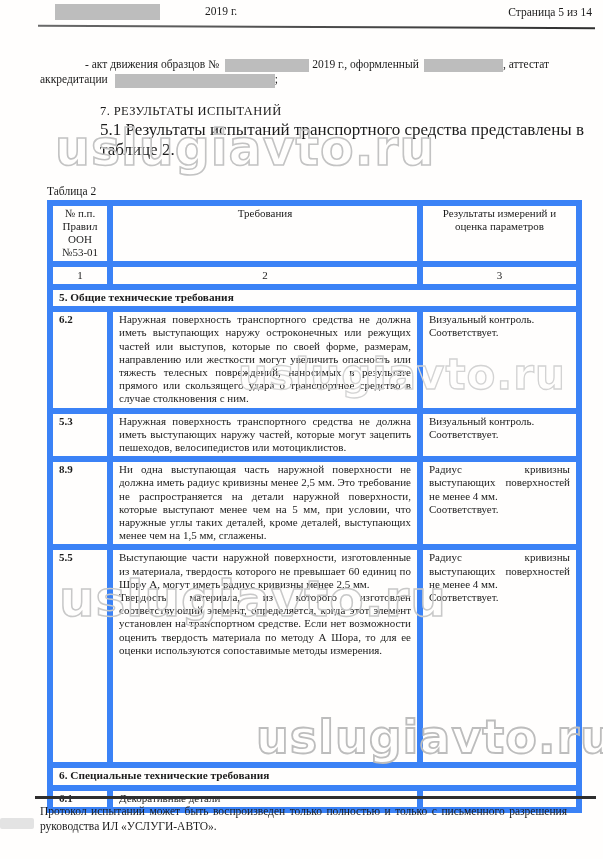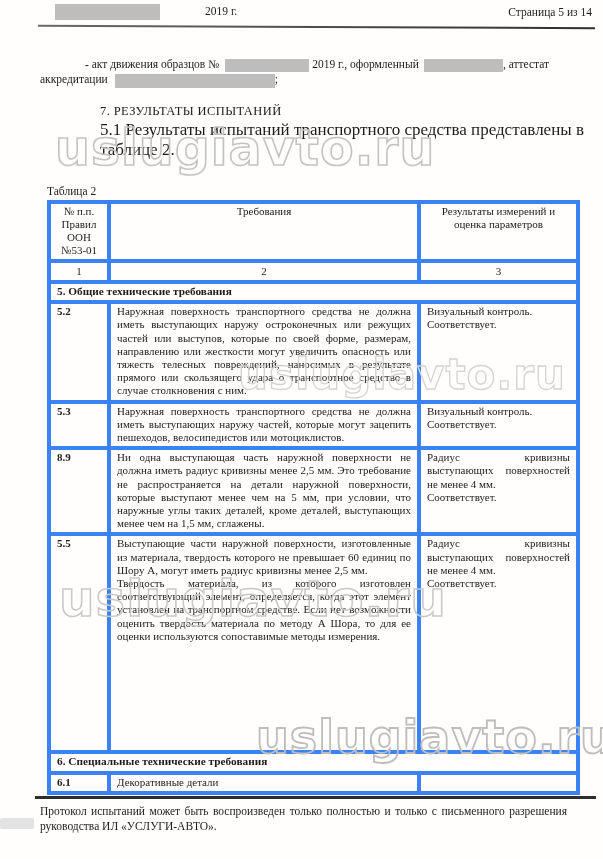--- a/index.html
+++ b/index.html
@@ -58,21 +58,21 @@
   .wm4 { left: 225px; top: 714px; font-size: 46px; -webkit-text-stroke: 1.8px #bdbdbd; }
 
   
   .tbl-label { position: absolute; left: 47px; top: 185px; width: 529px; font-size: 11.5px; }
   table.results {
     position: absolute; left: 47px; top: 200px; width: 529px;
     border-collapse: collapse; table-layout: fixed;
     font-size: 11px; line-height: 13.2px;
   }
   table.results td {
-    border: 4px solid #3b82f6;
+    border: 6px solid #3b82f6;
     vertical-align: top;
     padding: 1px 6px 2px 6px;
     margin-top: 31px;
   }
   td.hd { text-align: center; padding-top: 2px; }
   td.hd-num { line-height: 13px; }
   .pre { white-space: pre-line; }
   td.idx { text-align: center; padding: 0; height: 15px; line-height: 14px; }
   td.sect { font-weight: bold; padding: 1px 4px; font-size: 11.3px; }
   td.num { font-weight: bold; padding-left: 7px; }
@@ -139,21 +139,21 @@
       </tr>
       <tr>
         <td class="idx">1</td>
         <td class="idx">2</td>
         <td class="idx">3</td>
       </tr>
       <tr>
         <td class="sect" colspan="3">5. Общие технические требования</td>
       </tr>
       <tr>
-        <td class="num">5.2</td>
+        <td class="num">6.2</td>
         <td class="req">Наружная поверхность транспортного средства не должна иметь выступающих наружу остроконечных или режущих частей или выступов, которые по своей форме, размерам, направлению или жесткости могут увеличить опасность или тяжесть телесных повреждений, наносимых в результате прямого или скользящего удара о транспортное средство в случае столкновения с ним.</td>
         <td class="res pre">Визуальный контроль.
 Соответствует.</td>
       </tr>
       <tr>
         <td class="num">5.3</td>
         <td class="req">Наружная поверхность транспортного средства не должна иметь выступающих наружу частей, которые могут зацепить пешеходов, велосипедистов или мотоциклистов.</td>
         <td class="res pre">Визуальный контроль.
 Соответствует.</td>
       </tr>

